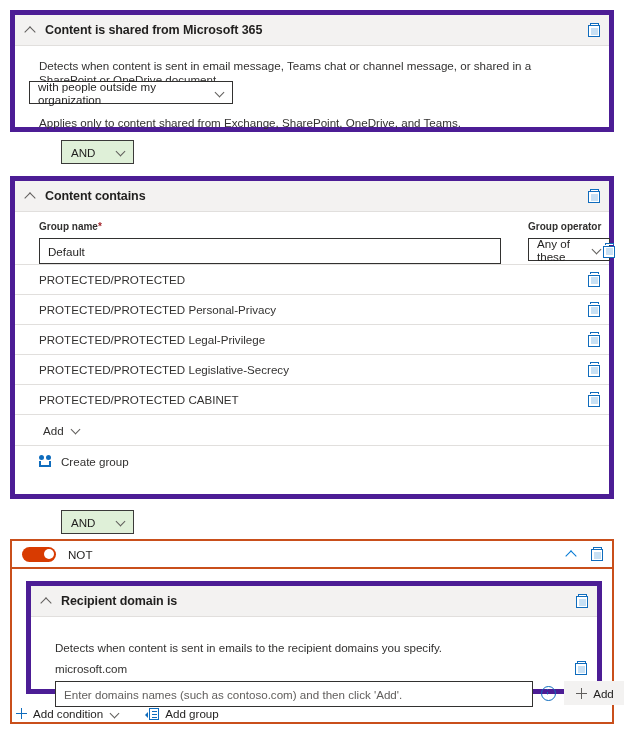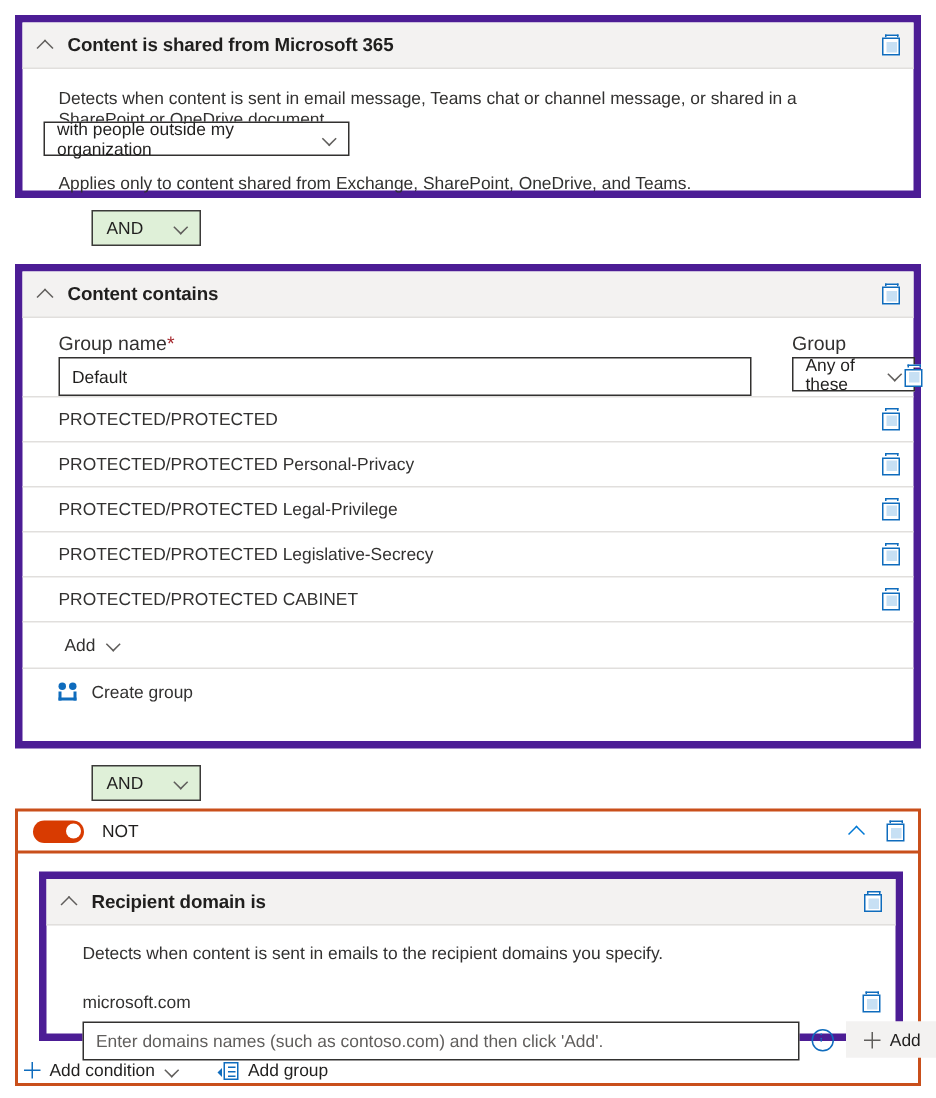--- a/index.html
+++ b/index.html
@@ -157,22 +157,23 @@
     display: flex;
     align-items: center;
     padding: 12px 8px;
     font-size: 11.6px;
     color: #201f1e;
     cursor: text;
   }
   .text-input.placeholder { color: #605e5c; }
 
   .field-label {
-    font-size: 13px;
+    font-size: 10px;
     color: #323130;
+    font-weight: bold;
   }
   .req-star { color: #a4262c; }
 
   
   .list-row {
     border-top: 1px solid #e1dfdd;
     height: 30px;
     display: flex;
     align-items: center;
     padding: 0 8px 0 24px;
@@ -464,21 +465,21 @@
       <div class="card-header">
         <span class="chev"></span>
         <span class="card-title">Recipient domain is</span>
         <span class="spacer"></span>
         <span class="trash">
           <span class="lid"></span>
             <span class="body"></span>
         </span>
       </div>
 
-      <div class="desc" style="margin-top:12px;">Detects when content is sent in emails to the recipient domains you specify.</div>
+      <div class="desc" style="margin-top:24px;">Detects when content is sent in emails to the recipient domains you specify.</div>
 
       <div style="position:absolute; left:0; top:70px; width:100%; height:24px; display:flex; align-items:center; padding:0 9px 0 24px; box-sizing:border-box; font-size:11.6px; color:#323130;">
         <span>microsoft.com</span>
         <span class="spacer"></span>
         <span class="trash">
           <span class="lid"></span>
             <span class="body"></span>
         </span>
       </div>
 

